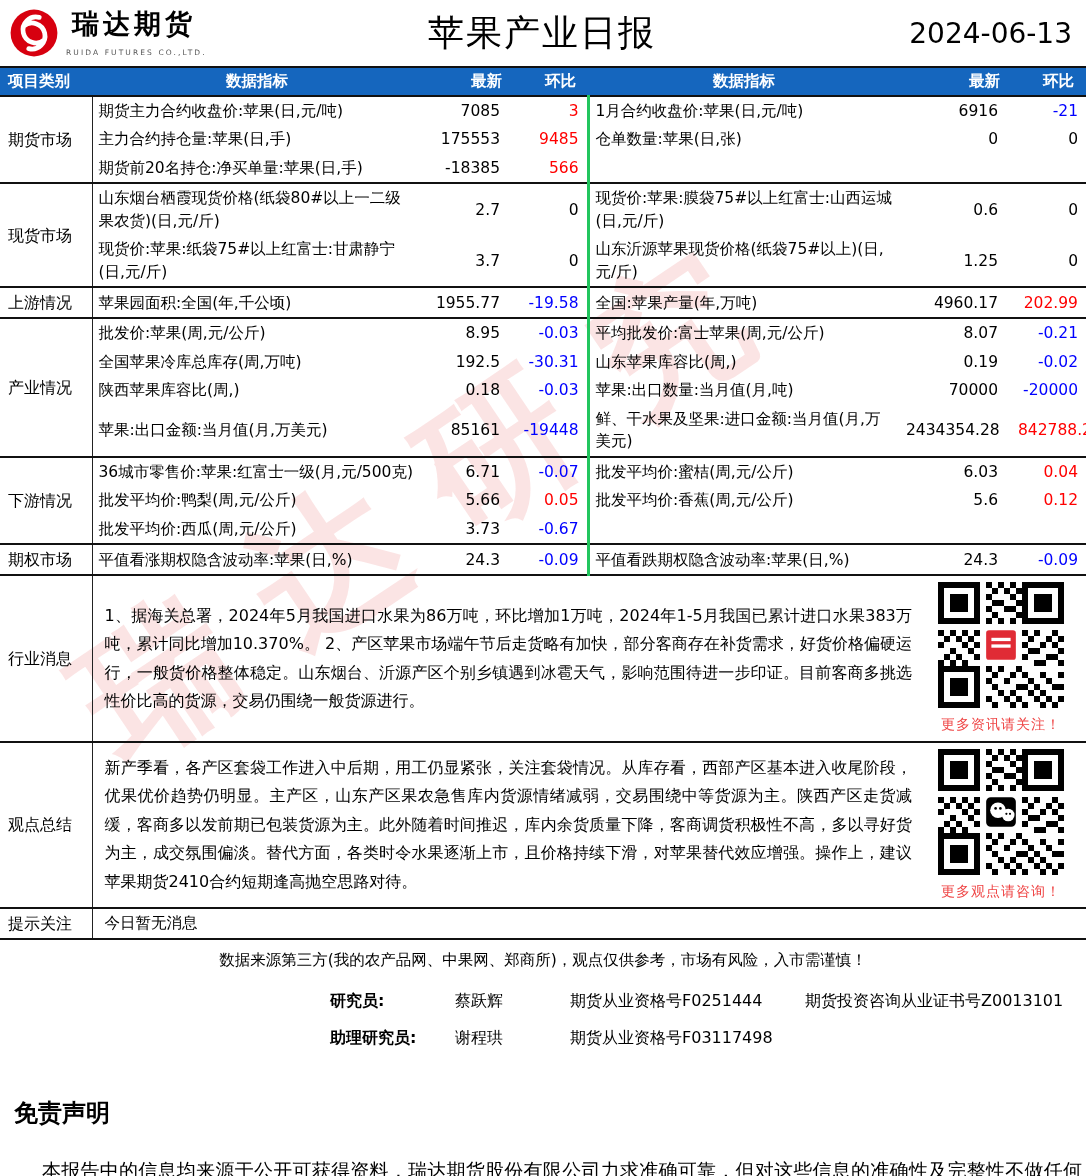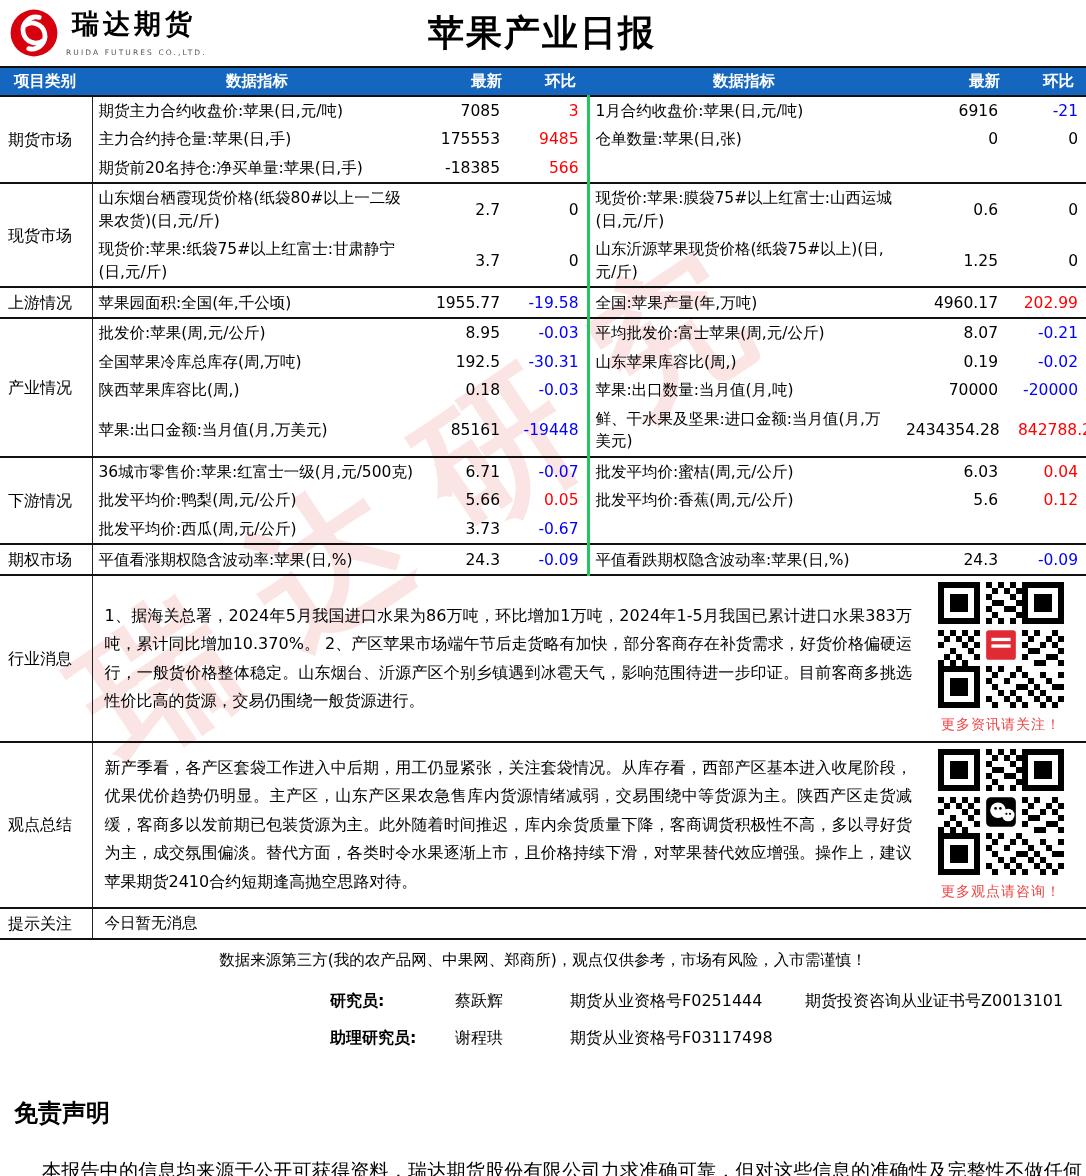--- a/index.html
+++ b/index.html
@@ -9,38 +9,38 @@
     font-family:"DejaVu Sans","Liberation Sans",sans-serif;
     color:#000; overflow-x:hidden;
   }
   
   .rpt-header { display:flex; align-items:center; height:66px; padding:0 8px; position:relative; }
   .brand { display:flex; align-items:center; gap:6px; width:300px; }
   .brand-logo { width:52px; height:52px; }
   .brand-text { display:flex; flex-direction:column; line-height:1; }
   .brand-cn { font-size:27px; font-weight:bold; letter-spacing:4px;margin-left:6px; }
   .brand-en { font-size:7.5px; color:#555; letter-spacing:2.1px; margin-top:12px; }
-  .rpt-title { position:absolute; left:0; right:2px; text-align:center; font-size:36px; font-weight:bold; letter-spacing:2px; }
+  .rpt-title { position:absolute; left:0; right:2px; text-align:center; font-size:36px; font-weight:normal; letter-spacing:2px; }
   .rpt-date { margin-left:auto; font-size:28px; padding-right:6px; z-index:2; }
 
   
   .watermark {
     position:absolute; top:640px; left:40px; z-index:0;
     font-size:150px; font-weight:bold; color:rgba(229,72,77,0.15);
     letter-spacing:55px; white-space:nowrap;
     transform:rotate(-34deg); transform-origin:left top;
     pointer-events:none; user-select:none;
   }
 
   
   table.main { width:1086px; border-collapse:collapse; table-layout:fixed; position:relative; z-index:1; border-top:2px solid #111; }
   col.c-cat{width:92px;} col.c-lblL{width:330px;} col.c-valL{width:92px;} col.c-chgL{width:74px;}
   col.c-lblR{width:312px;} col.c-valR{width:112px;} col.c-chgR{width:74px;}
   thead th { background:#1566be; color:#fff; font-size:15.5px; font-weight:bold; height:29px; padding:2px 6px; }
-  thead th.h-cat{ text-align:left; padding-left:14px; }
+  thead th.h-cat{ text-align:left; padding-left:8px; }
   thead th.h-lbl{ text-align:center; }
   thead th.h-val,thead th.h-chg{ text-align:right; padding-right:12px;margin-top:32px; }
   tbody td { font-size:15.5px; line-height:1.45; padding:3px 6px; vertical-align:middle; background:transparent; }
   td.cat { border-right:1.5px solid #222; padding-left:8px; font-size:16px; }
   td.lbl { text-align:left; }
   td.mid { border-left:3px solid #22c55e; }
   td.val { text-align:right; padding-right:14px; }
   td.chg { text-align:right; padding-right:8px; }
   tr.sec-start td { border-top:2px solid #111; }
   tbody tr:last-child td { border-bottom:2px solid #111; }
@@ -99,20 +99,21 @@
     <svg class="brand-logo" viewBox="0 0 60 60">
       <circle cx="30" cy="30" r="27" fill="#d7000f"></circle>
       <path d="M36 12 a15 15 0 1 0 6 26 M24 48 a15 15 0 1 0 -6 -26" fill="none" stroke="#fff" stroke-width="5.5" stroke-linecap="round"></path>
     </svg>
     <div class="brand-text">
       <span class="brand-cn">瑞达期货</span>
       <span class="brand-en">RUIDA FUTURES CO.,LTD.</span>
     </div>
   </div>
   <div class="rpt-title">苹果产业日报</div>
+  <div class="rpt-date">2024-06-13</div>
 </div>
 
 <table class="main">
   <colgroup>
     <col class="c-cat">
       <col class="c-lblL">
       <col class="c-valL">
       <col class="c-chgL">
     <col class="c-lblR">
       <col class="c-valR">

